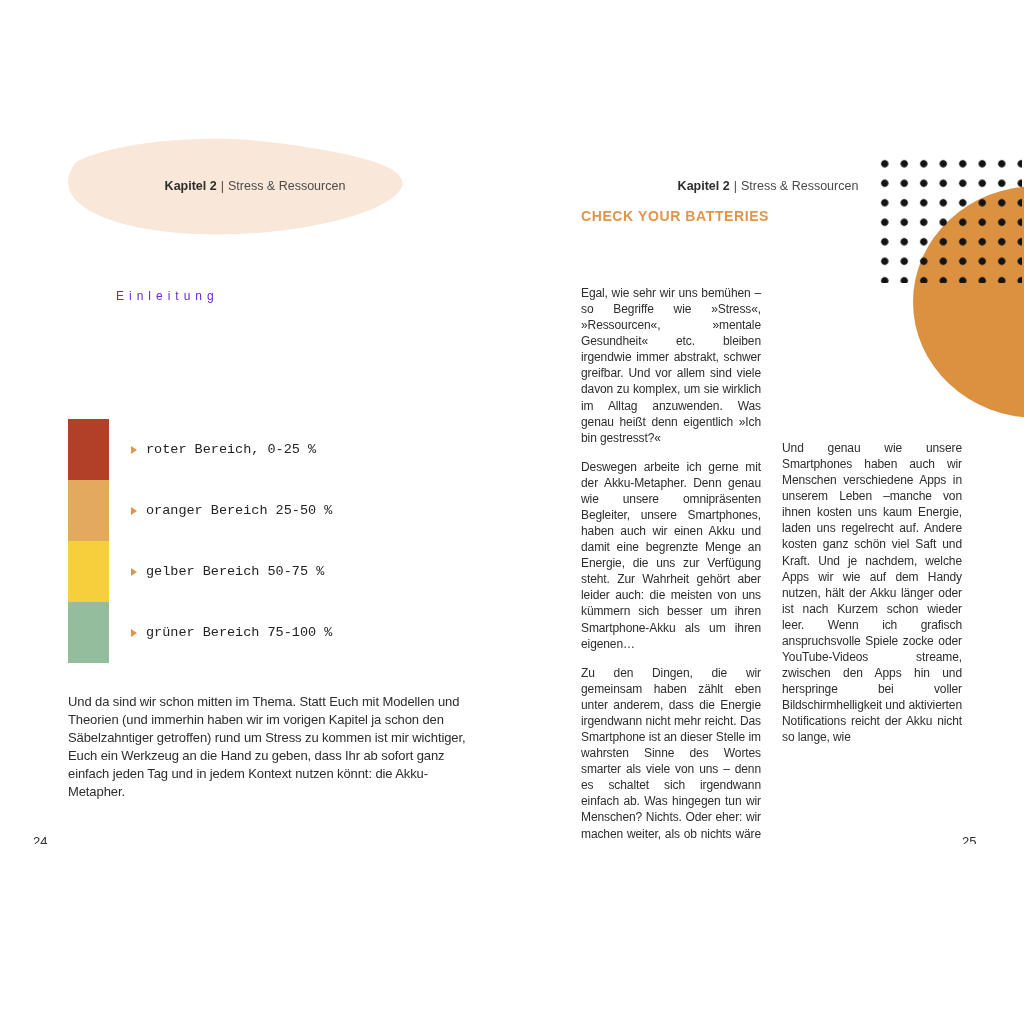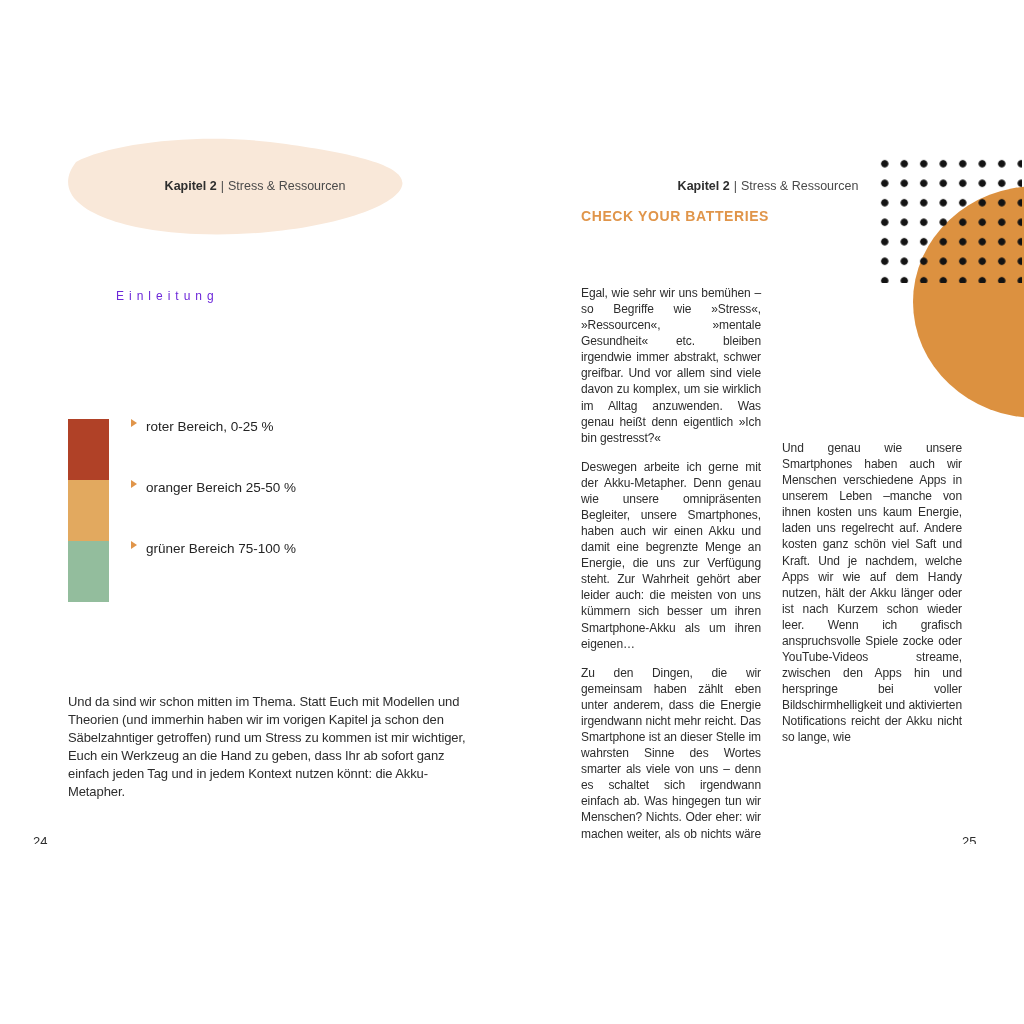--- a/index.html
+++ b/index.html
@@ -19,21 +19,21 @@
   #header-left{left:55px;}
   #header-right{left:568px;}
   .chapter{font-weight:700;color:#2e2e2e;}
   .divider{margin:0 4px;color:#4a4a4a;}
 
   
   #einleitung{left:68px;top:289px;font-size:12px;letter-spacing:5px;color:#6d28d9;z-index:2;margin-left:48px;}
   .body-par{font-size:13px;line-height:1.38;letter-spacing:-0.1px;color:#2d2d2d;z-index:2;}
   #intro-par{left:68px;top:321px;width:412px;}
   #battery-chart{left:68px;top:419px;z-index:2;}
-  .battery-row{display:flex;height:61px;}
+  .battery-row{display:flex;align-items:center;height:61px;font-family:Liberation Mono, monospace;}
   .swatch{width:41px;height:61px;flex:none;}
   .tri{width:0;height:0;border-left:6px solid #e0954a;border-top:4px solid transparent;
        border-bottom:4px solid transparent;margin:0 9px 0 22px;flex:none;}
   .battery-label{font-size:13.5px;color:#242424;}
   #closing-par{left:68px;top:693px;width:412px;}
   .page-num{font-size:13px;color:#2d2d2d;z-index:2;text-decoration:underline;}
   #page-num-left{left:33px;top:834px;}
   #page-num-right{left:962px;top:834px;}
 
   
@@ -71,20 +71,25 @@
       <div class="swatch" style="background-color: rgb(176, 65, 39);"></div>
       <span class="tri"></span>
       <span class="battery-label">roter Bereich, 0-25 %</span>
     </div>
     <div class="battery-row">
       <div class="swatch" style="background-color: rgb(226, 169, 95);"></div>
       <span class="tri"></span>
       <span class="battery-label">oranger Bereich 25-50 %</span>
     </div>
     <div class="battery-row">
+      <div class="swatch" style="background-color: rgb(246, 208, 60);"></div>
+      <span class="tri"></span>
+      <span class="battery-label">gelber Bereich 50-75 %</span>
+    </div>
+    <div class="battery-row">
       <div class="swatch" style="background-color: rgb(147, 189, 157);"></div>
       <span class="tri"></span>
       <span class="battery-label">grüner Bereich 75-100 %</span>
     </div>
   </div>
 
   <div id="closing-par" class="abs body-par">Und da sind wir schon mitten im Thema. Statt Euch mit Modellen und Theorien (und immerhin haben wir im vorigen Kapitel ja schon den Säbelzahntiger getroffen) rund um Stress zu kommen ist mir wichtiger, Euch ein Werkzeug an die Hand zu geben, dass Ihr ab sofort ganz einfach jeden Tag und in jedem Kontext nutzen könnt: die Akku-Metapher.</div>
 
   <div id="page-num-left" class="abs page-num">24</div>
 

